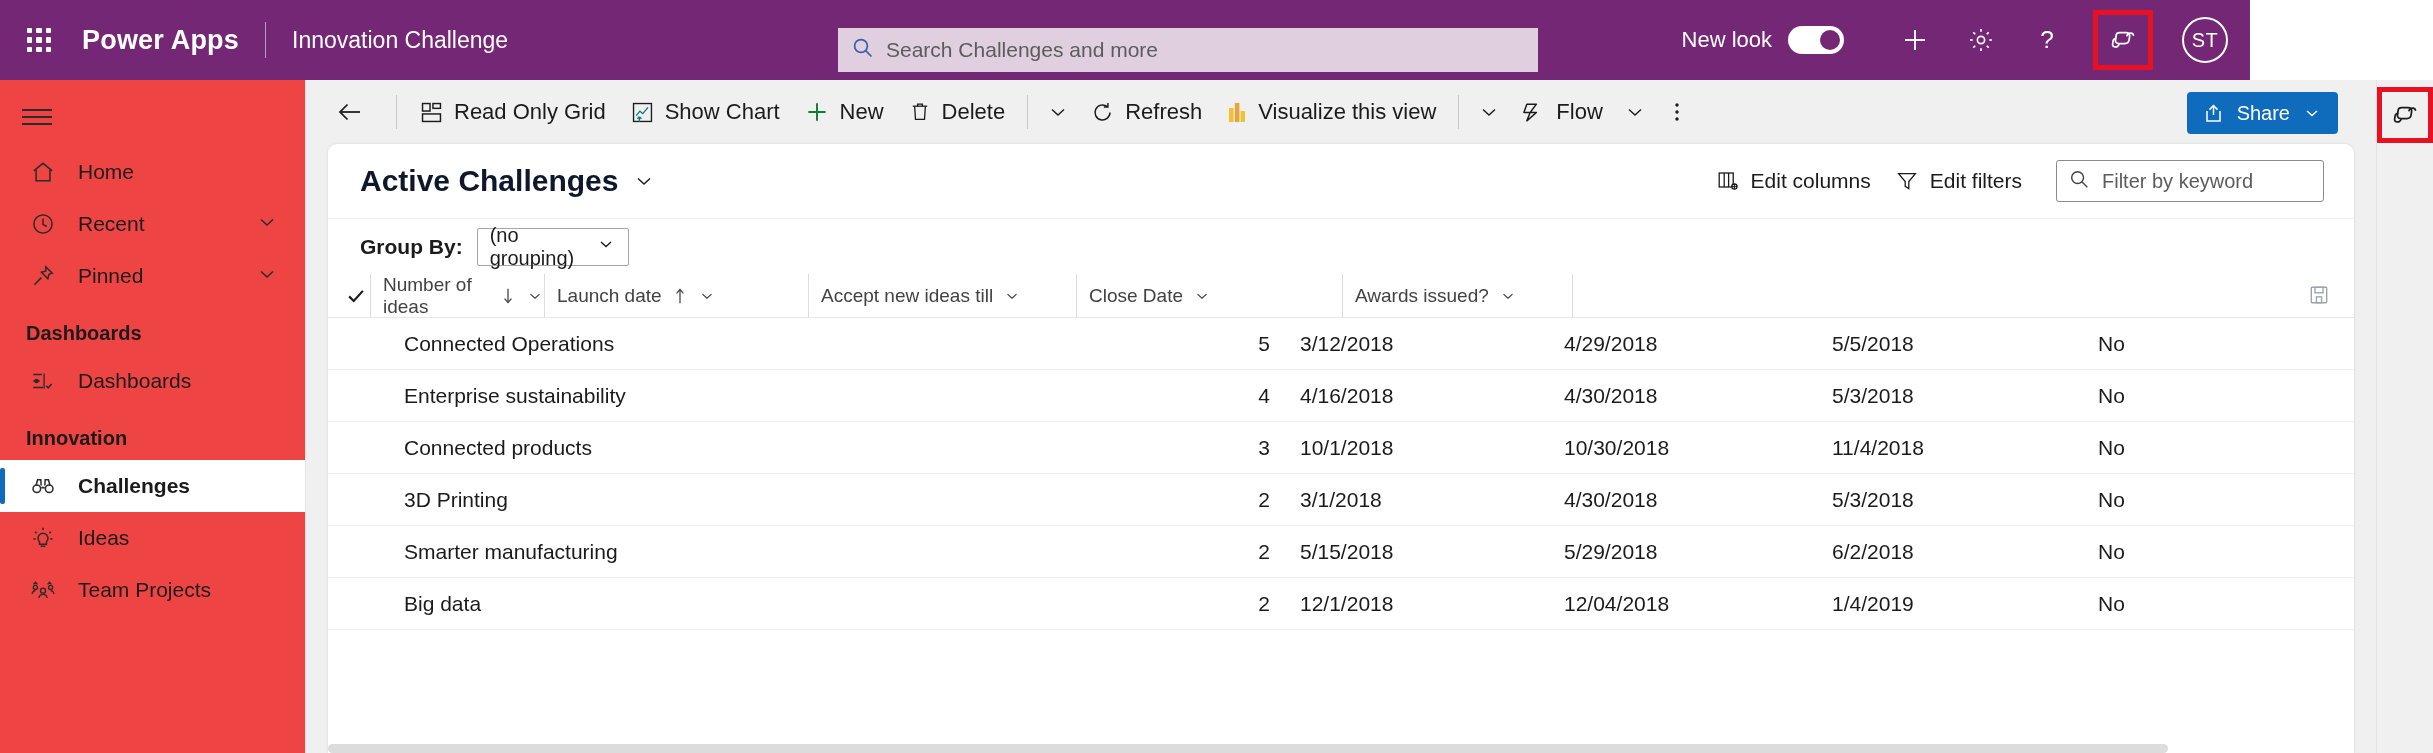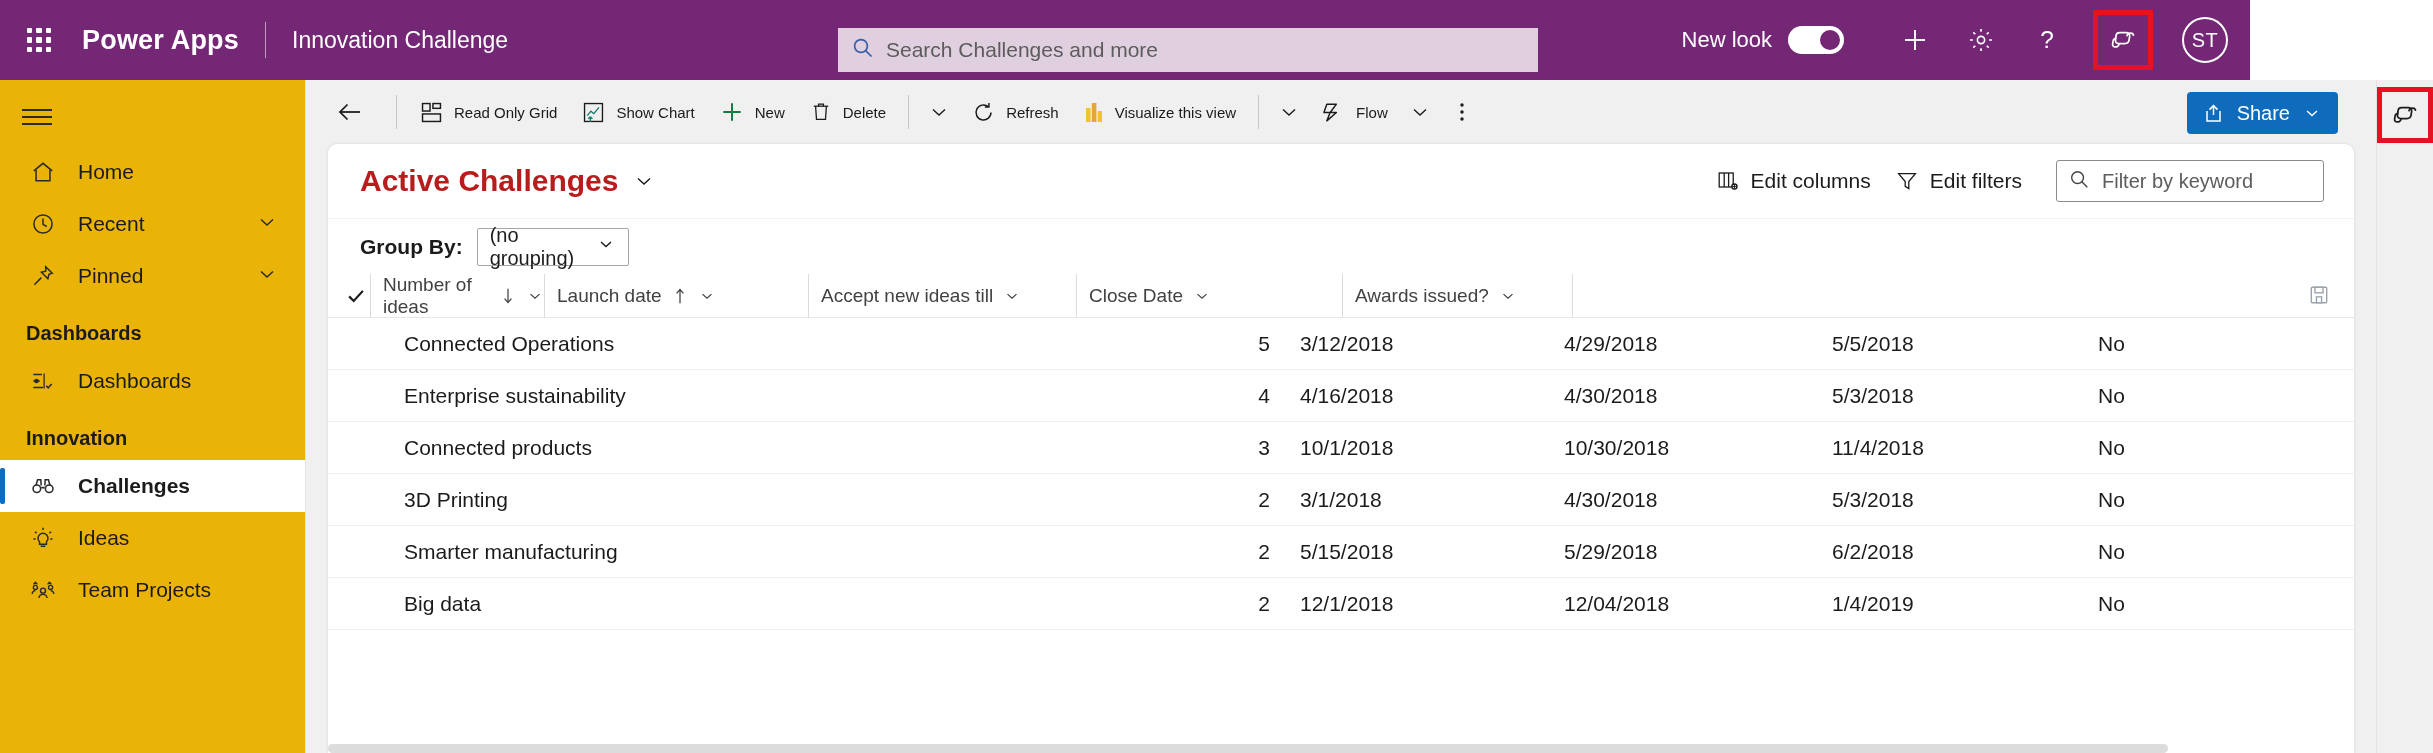--- a/index.html
+++ b/index.html
@@ -64,21 +64,21 @@
   .avatar {
     width: 46px; height: 46px; border-radius: 50%;
     border: 2px solid #ffffff; color: #ffffff; font-size: 20px;
     display: flex; align-items: center; justify-content: center;
     margin-left: 16px; cursor: pointer; letter-spacing: .5px;
   }
 
   
   .sidebar {
     position: absolute; left: 0; top: 80px; width: 306px; height: 673px;
-    background: #eab308; border-right: 1px solid #e3e3e3;
+    background: #ef4444; border-right: 1px solid #e3e3e3;
   }
   .hamburger {
     width: 46px; height: 46px; margin: 14px 0 6px 22px;
     display: flex; flex-direction: column; justify-content: center;
     gap: 5px; cursor: pointer;
   }
   .hamburger i { height: 2px; background: #2b2b2b; display: block; width: 30px; }
   .navitem {
     height: 52px; display: flex; align-items: center;
     padding-left: 26px; cursor: pointer; position: relative;
@@ -109,21 +109,21 @@
     position: absolute; left: 0; top: 0; width: 2070px; height: 64px;
     display: flex; align-items: center; background: #f0f0f0;
   }
   .cmdback {
     width: 44px; height: 44px; margin: 0 14px 0 22px;
     display: flex; align-items: center; justify-content: center; cursor: pointer;
   }
   .cmdsep { width: 1px; height: 34px; background: #c8c8c8; margin: 0 10px; }
   .cmdbtn {
     height: 46px; display: flex; align-items: center; padding: 0 12px;
-    cursor: pointer; color: #1b1b1b; font-size: 15px; white-space: nowrap;
+    cursor: pointer; color: #1b1b1b; font-size: 22px; white-space: nowrap;
     border-radius: 3px;
   }
   .cmdbtn .ci {
     margin-right: 10px; display: flex; align-items: center; flex: none;
   }
   .chevbtn {
     width: 40px; height: 46px; display: flex; align-items: center;
     justify-content: center; cursor: pointer; border-radius: 3px;
   }
   .ellipsisbtn {
@@ -154,21 +154,21 @@
   .card {
     position: absolute; left: 22px; top: 64px; width: 2026px; height: 609px;
     background: #ffffff; border-radius: 9px 9px 0 0;
     box-shadow: 0 0 3px rgba(0,0,0,.12); overflow: hidden;
   }
   .viewhdr {
     height: 74px; display: flex; align-items: center;
     padding: 0 36px 0 32px; position: relative;
   }
   .viewtitle {
-    font-size: 30px; font-weight: 600; color: #b91c1c; white-space: nowrap;
+    font-size: 30px; font-weight: 600; color: #0f172a; white-space: nowrap;
   }
   .viewtitle-chev { margin-left: 14px; cursor: pointer; display: flex; }
   .viewhdr-right {
     position: absolute; right: 30px; top: 0; height: 74px;
     display: flex; align-items: center;
   }
   .hdrbtn {
     display: flex; align-items: center; cursor: pointer;
     font-size: 21px; color: #1b1b1b; padding: 8px 12px;
     border-radius: 3px; white-space: nowrap;

